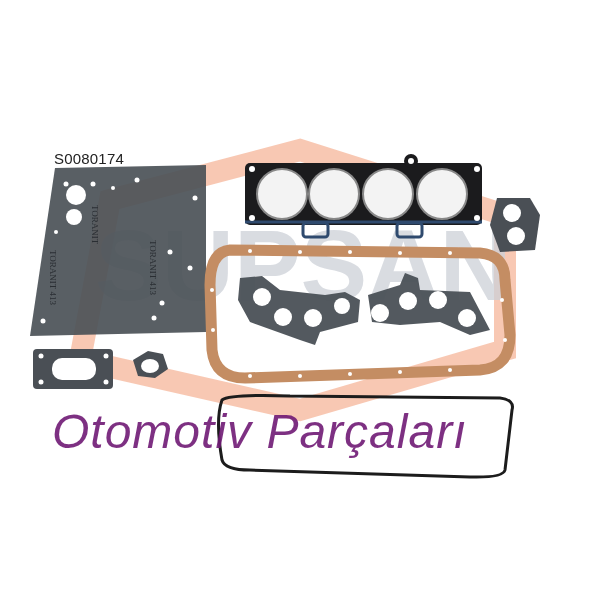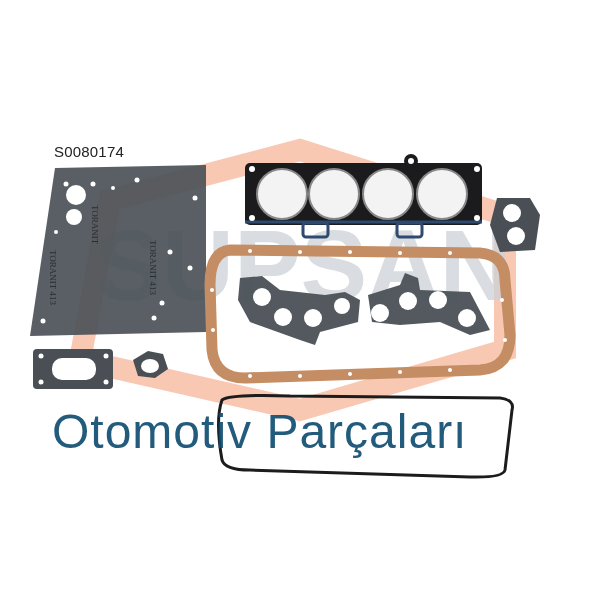--- a/index.html
+++ b/index.html
@@ -1,18 +1,18 @@
 <!DOCTYPE html>
 <html><head>
 <meta charset="utf-8">
 <style>
   html,body{margin:0;padding:0;background:#ffffff;}
   body{width:600px;height:600px;position:relative;overflow:hidden;font-family:"Liberation Sans",sans-serif;}
-  .code{position:absolute;left:54px;top:143px;font-size:15px;color:#222;letter-spacing:0.2px;}
-  .wm-text{position:absolute;left:52px;top:404px;font-size:48px;color:#0c4a6e;font-weight:normal;letter-spacing:1px;opacity:0.9;white-space:nowrap;}
+  .code{position:absolute;left:54px;top:150px;font-size:15px;color:#222;letter-spacing:0.2px;}
+  .wm-text{position:absolute;left:52px;top:404px;font-size:48px;color:#701a75;font-weight:normal;letter-spacing:1px;opacity:0.9;white-space:nowrap;font-style:italic;}
   svg{position:absolute;left:0;top:0;}
 </style>
 </head>
 <body>
 
 <svg width="600" height="600" viewBox="0 0 600 600">
 
   <g fill="none" stroke="#f6b699" stroke-width="22" opacity="0.75">
     <polygon points="110,200 300,150 505,215 505,350 300,410 80,360"></polygon>
   </g>

